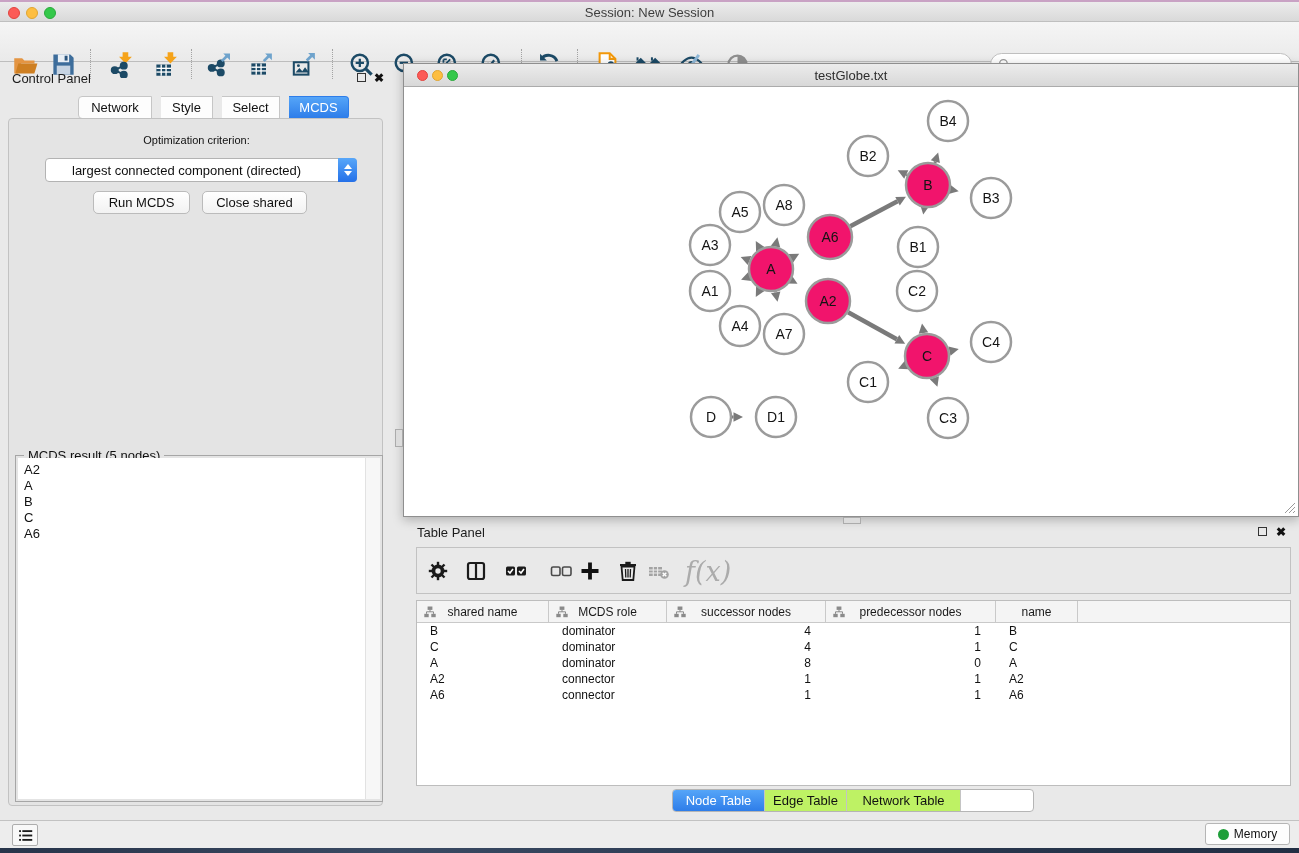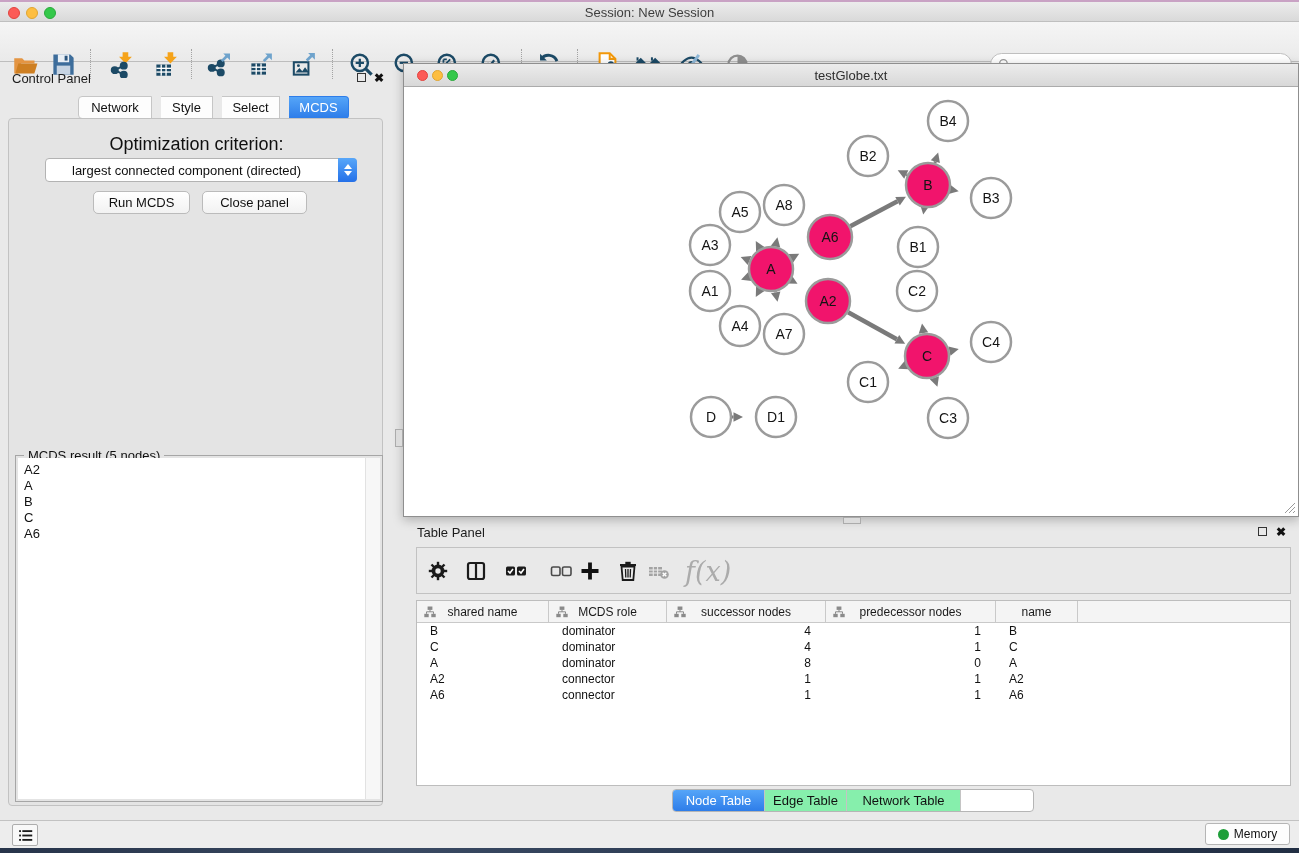--- a/index.html
+++ b/index.html
@@ -40,21 +40,21 @@
   .panel-close { position:absolute; font-size:12px; font-weight:bold; color:#111; line-height:11px; }
   .cp-tabs { position:absolute; left:78px; top:96px; height:23px; display:flex;gap:9px; }
   .ctab { height:23px; display:flex; align-items:center; justify-content:center;
     background:#FDFDFD; border:1px solid #C6C6C6; border-left:none; font-size:13px; color:#111; }
   .ctab:first-child { border-left:1px solid #C6C6C6; border-radius:4px 0 0 4px; }
   .ctab:last-child { border-radius:0 4px 4px 0; }
   .ctab.active { background:linear-gradient(#55A5F8,#2E7DE9); border-color:#2E7DE9; color:#fff; }
   .cp-body { position:absolute; left:8px; top:118px; width:375px; height:688px;
     background:#E4E4E4; border:1px solid #C2C2C2; border-radius:4px; }
   .opt-label { position:absolute; left:0; width:375px; top:15px; text-align:center;
-    font-size:18px; color:#101010; }
+    font-size:11px; color:#101010; }
   .dropdown { position:absolute; left:36px; top:39px; width:312px; height:24px; background:#fff;
     border:1px solid #B3B3B3; border-radius:4px; display:flex; align-items:center; }
   .dropdown .dd-text { font-size:13px; color:#101010; padding-left:26px; flex:1; }
   .dd-stepper { width:19px; height:24px; margin-right:-1px; border-radius:0 4px 4px 0;
     background:linear-gradient(#58A7F9,#2470E8); display:flex; flex-direction:column;
     align-items:center; justify-content:center; gap:2px; }
   .dd-stepper i { width:0; height:0; border-left:4px solid transparent; border-right:4px solid transparent; }
   .dd-up { border-bottom:5px solid #fff; }
   .dd-down { border-top:5px solid #fff; }
   .cp-btn { position:absolute; top:72px; height:23px; background:linear-gradient(#FFFFFF,#F2F2F2);
@@ -104,21 +104,21 @@
     justify-content:center; position:relative; font-size:12px; color:#1A1A1A; }
   .th svg { position:absolute; left:7px; width:12px; height:12px; }
   .tbody { position:absolute; left:0; top:22px; right:0; bottom:0; }
   .tr { display:flex; height:16px; }
   .td { font-size:12px; color:#111; line-height:16px; padding-left:13px; overflow:hidden; }
   .td.num { text-align:right; padding-left:0; padding-right:15px; }
 
   .seg-tabs { position:absolute; left:672px; top:789px; height:23px; display:flex;
     border:1px solid #B5B5B5; border-radius:4px; background:#fff; overflow:hidden; }
   .seg { height:100%; display:flex; align-items:center; justify-content:center;
-    font-size:13px; color:#111; border-right:1px solid #C4C4C4; background:#86efac; }
+    font-size:13px; color:#111; border-right:1px solid #C4C4C4; background:#bef264; }
   .seg:last-child { border-right:none;margin-top:34px; }
   .seg.active { background:linear-gradient(#55A5F8,#2E7DE9); color:#fff; }
 
   
   .statusbar { position:absolute; left:0; top:820px; width:1299px; height:28px;
     background:#EDEDED; border-top:1px solid #C2C2C2; }
   .list-btn { position:absolute; left:12px; top:3px; width:26px; height:22px; background:#F8F8F8;
     border:1px solid #ADADAD; border-radius:2px; display:flex; align-items:center; justify-content:center; }
   .memory-btn { position:absolute; right:9px; top:2px; width:85px; height:22px;
     background:#FDFDFD; border:1px solid #B5B5B5; border-radius:3px;
@@ -311,21 +311,21 @@
   <div class="cp-body">
     <div class="opt-label">Optimization criterion:</div>
     <div class="dropdown">
       <span class="dd-text">largest connected component (directed)</span>
       <span class="dd-stepper">
         <i class="dd-up"></i>
           <i class="dd-down"></i>
       </span>
     </div>
     <div class="cp-btn" style="left:84px; width:97px">Run MCDS</div>
-    <div class="cp-btn" style="left:193px; width:105px">Close panel</div>
+    <div class="cp-btn" style="left:193px; width:105px">Close shared</div>
 
     <div class="mcds-group">
       <span class="mcds-group-label">MCDS result (5 nodes)</span>
       <div class="mcds-list">
           <div class="mcds-item">A2</div>
           <div class="mcds-item">A</div>
           <div class="mcds-item">B</div>
           <div class="mcds-item">C</div>
           <div class="mcds-item">A6</div>
         </div>

